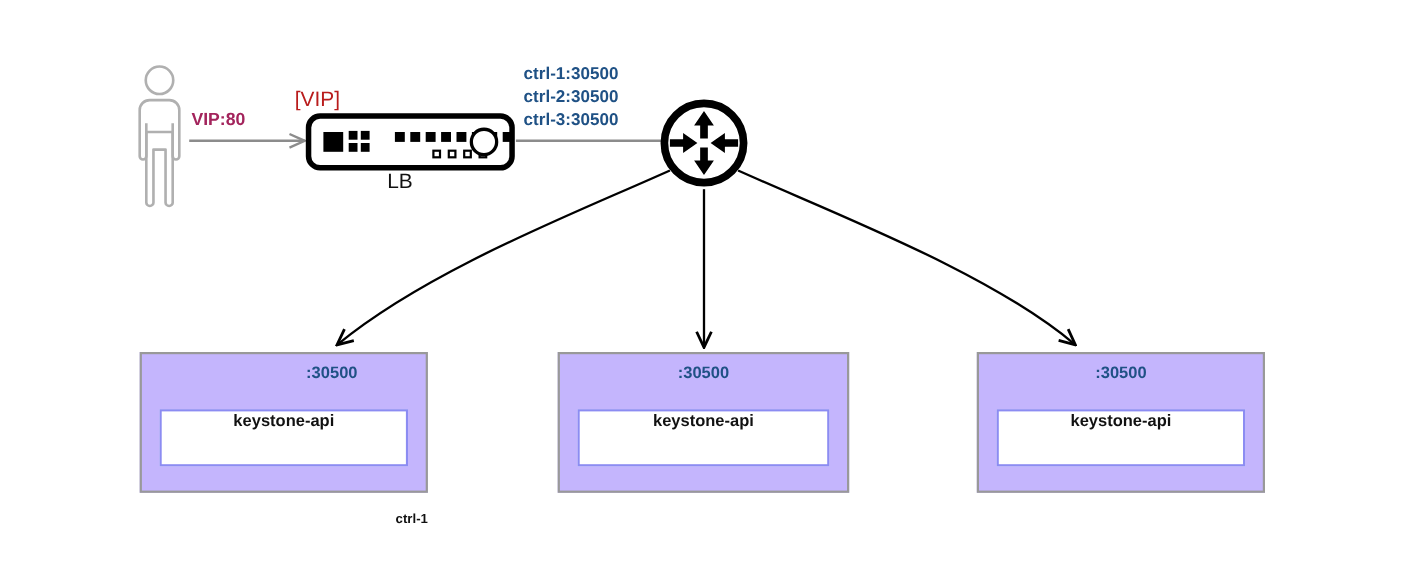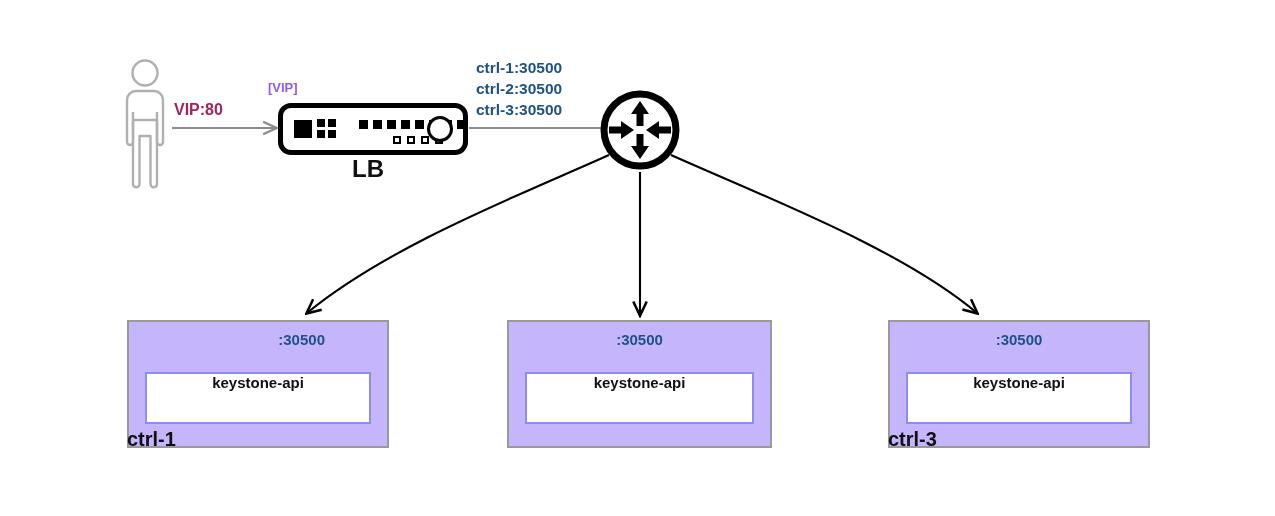--- a/index.html
+++ b/index.html
@@ -35,28 +35,28 @@
     line-height: 1.18;
   }
   .lbl-vip80 {
     left: 174px; top: 101px;
     font-size: 16px;
     color: #A3245C;
     font-weight: bold;
   }
   .lbl-vip {
     left: 268px; top: 80px;
-    font-size: 13px;
-    font-weight: bold;
-    color: #8b5cf6;
+    font-size: 19px;
+    font-weight: normal;
+    color: #b91c1c;
   }
   .lbl-lb {
     left: 352px; top: 155px;
-    font-size: 24px;
-    font-weight: bold;
+    font-size: 19px;
+    font-weight: normal;
     color: #111111;
   }
   .lbl-ports {
     left: 476px; top: 57px;
     font-size: 15.5px;
     font-weight: bold;
     color: #1F5185;
   }
   .lbl-ports div { line-height: 21px; }
 
@@ -169,23 +169,23 @@
     display: flex;
     justify-content: center;
   }
   .svc span {
     font-size: 15px;
     font-weight: bold;
     color: #111111;
   }
   .host-name {
     position: absolute;
-    top: 428px;
-    text-align: left;
-    font-size: 20px;
+    top: 464px;
+    text-align: right;
+    font-size: 12px;
     font-weight: bold;
     color: #111111;
   }
   .hn-1 { left: 127px; width: 262px; }
   .hn-2 { left: 507px; width: 265px; }
   .hn-3 { left: 888px; width: 262px; }
 </style>
 </head>
 <body>
 
@@ -288,15 +288,14 @@
       <span>keystone-api</span>
     </div>
   </div>
 
   <div class="host host-3">
     <div class="host-port">:30500</div>
     <div class="svc">
       <span>keystone-api</span>
     </div>
   </div>
-  <div class="host-name hn-3">ctrl-3</div>
 
 </div>
 
 </body></html>

